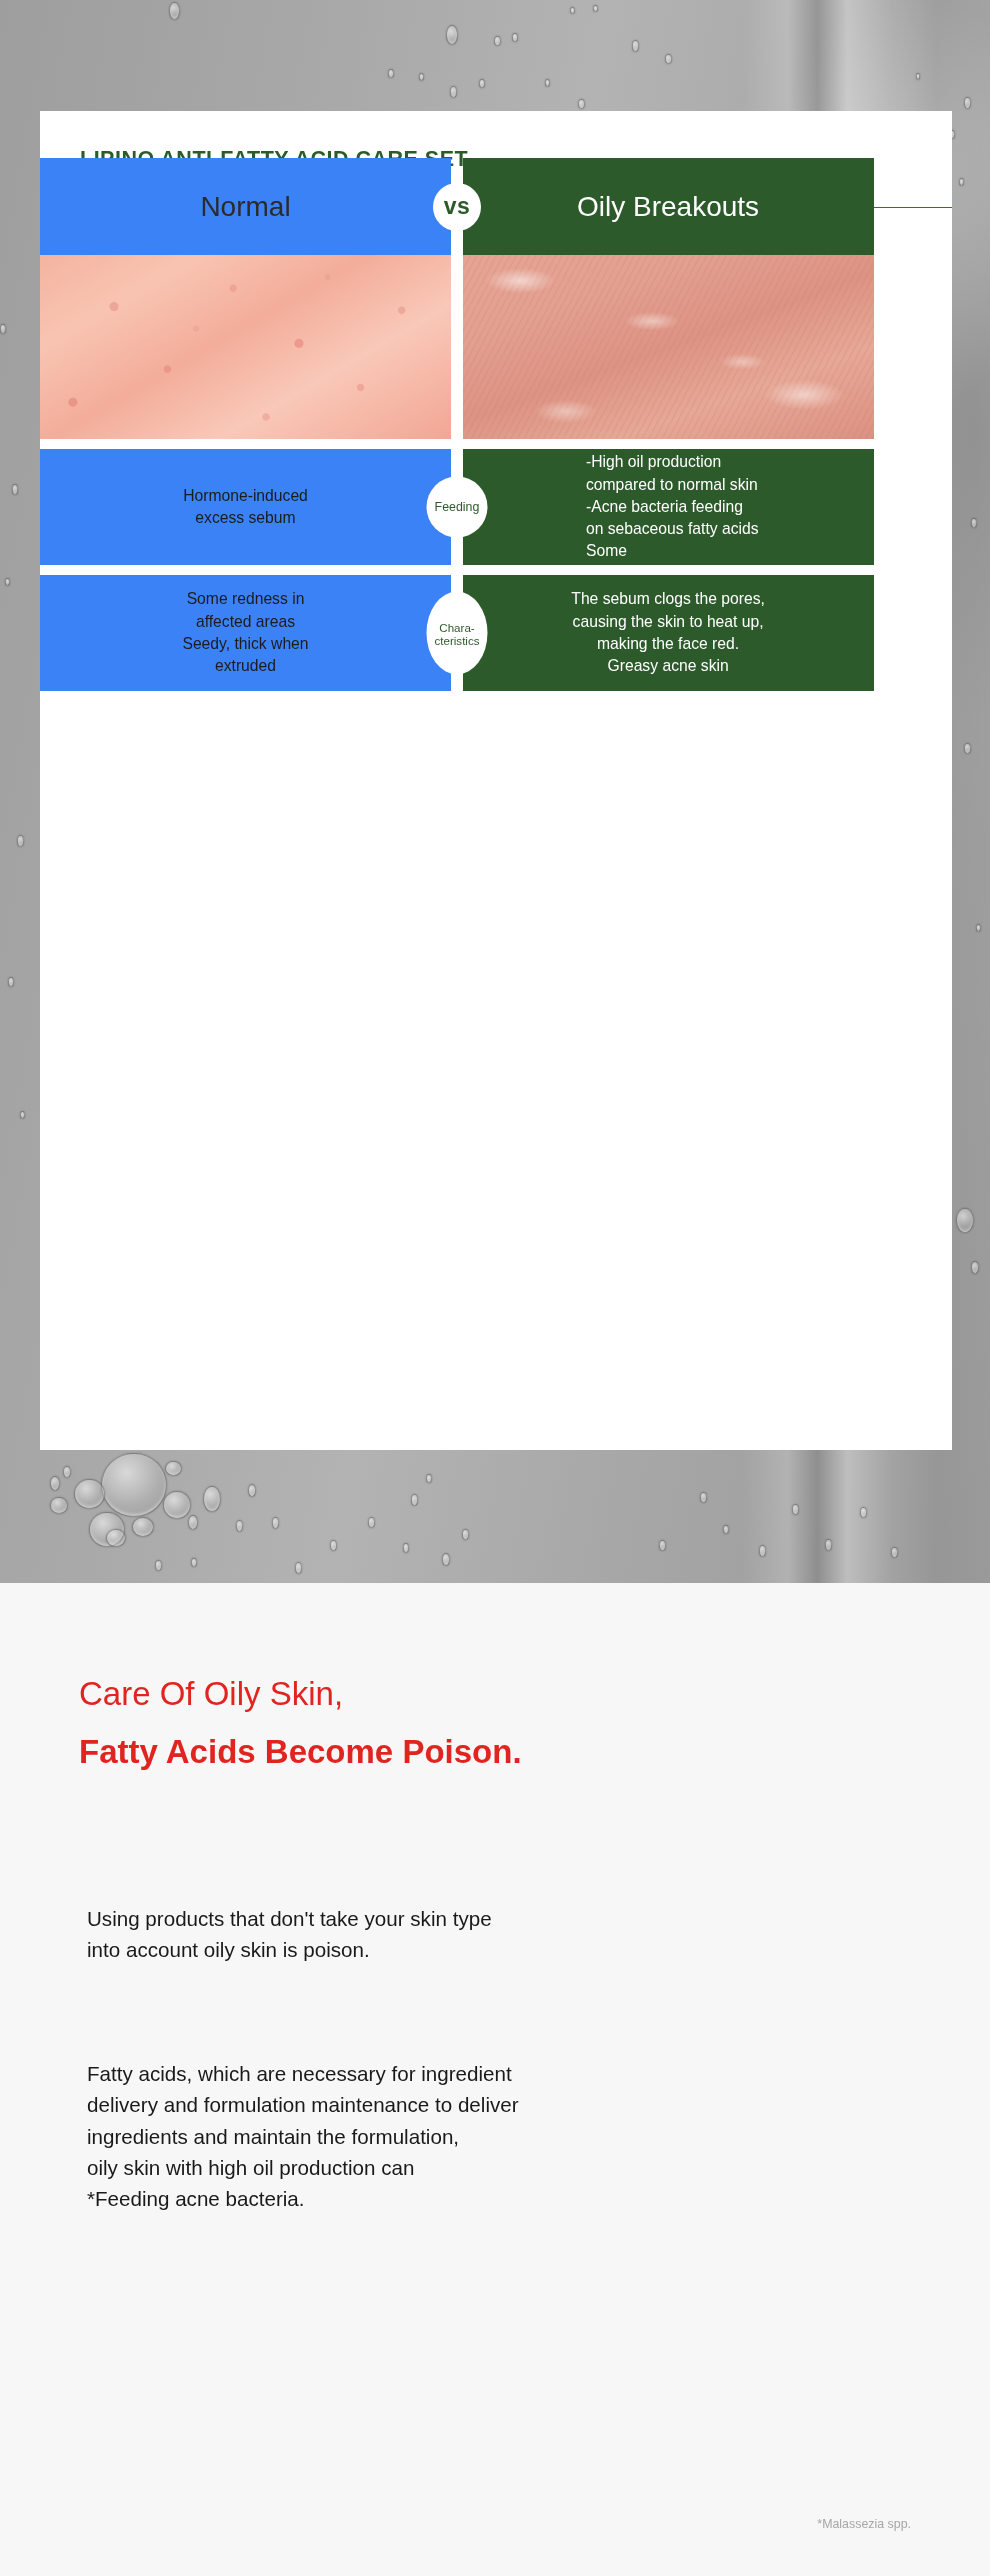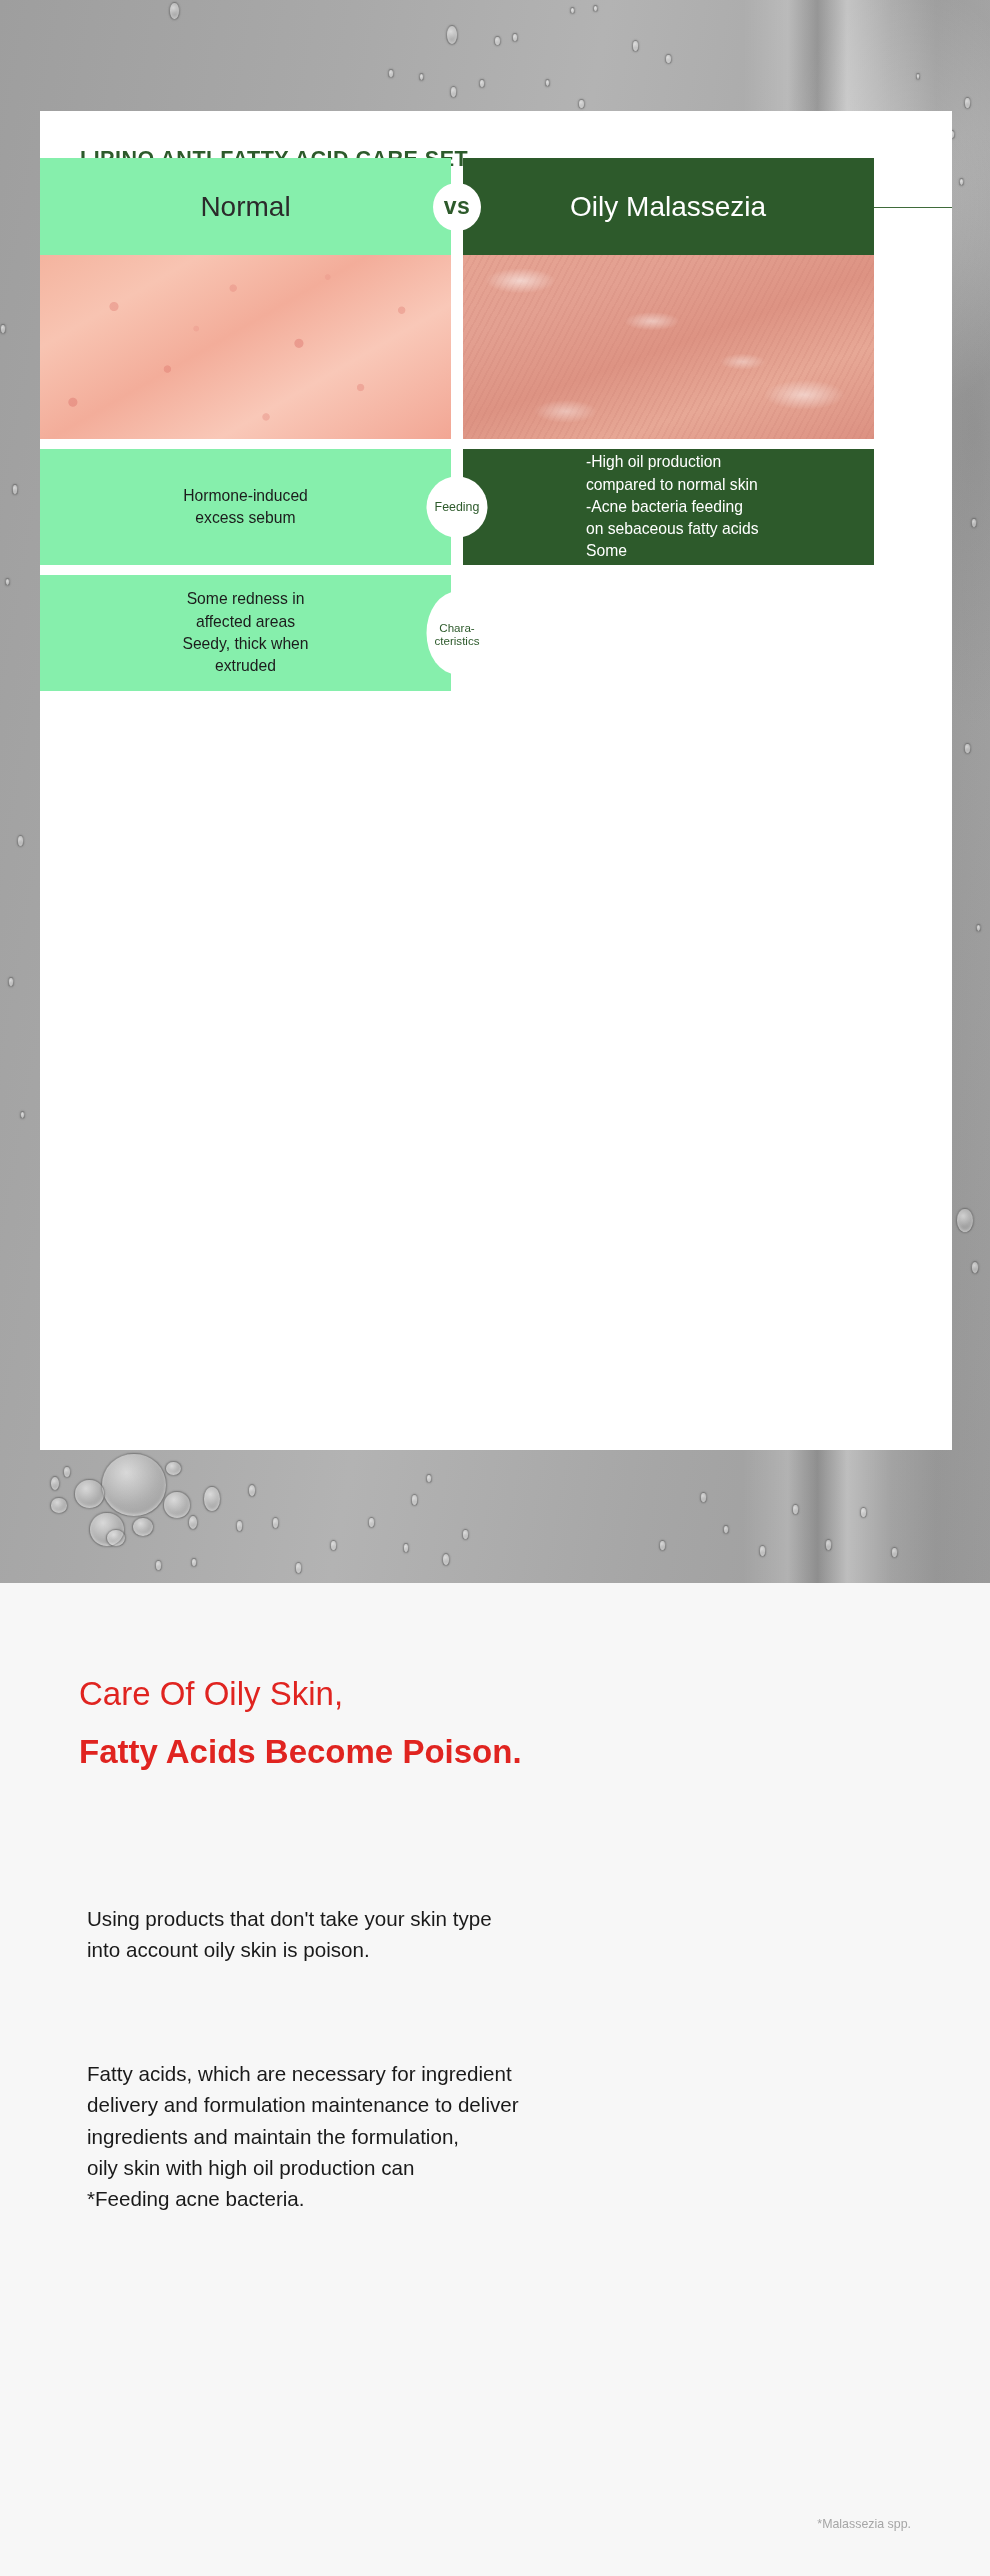--- a/index.html
+++ b/index.html
@@ -74,21 +74,21 @@
   .trow { position: relative; display: flex; width: 100%; }
   .trow + .trow { margin-top: 10px; }
 
   .cell-l, .cell-r {
     width: 411px;
     display: flex;
     align-items: center;
     justify-content: center;
     text-align: center;
   }
-  .cell-l { background: #86efac; color: #1c1c1c; }
+  .cell-l { background: #3b82f6; color: #1c1c1c; }
   .cell-r { background: #2d5a2b; color: #ffffff; margin-left: 11.6px; }
 
   
   .row-head .cell-l, .row-head .cell-r { height: 97px; }
   .row-head .cell-l { font-size: 28px; color: #2b2b2b; }
   .row-head .cell-r { font-size: 28px; }
 
   
   .row-photos { margin-top: 0 !important; }
   .row-photos .ph { width: 411px; height: 184px; overflow: hidden; }
@@ -278,21 +278,21 @@
   <div class="card">
     <div class="card-header">
       <div class="card-title">LIPINO ANTI-FATTY ACID CARE SET</div>
     </div>
   </div>
 
   <div class="table">
 
     <div class="trow row-head">
       <div class="cell-l">Normal</div>
-      <div class="cell-r">Oily Malassezia</div>
+      <div class="cell-r">Oily Breakouts</div>
       <div class="badge badge-vs">vs</div>
     </div>
 
     <div class="trow row-photos">
       <div class="ph skin-normal"></div>
       <div class="ph skin-oily"></div>
     </div>
 
     <div class="trow row-causes">
       <div class="cell-l">
@@ -310,20 +310,26 @@
     </div>
 
 
     <div class="trow row-char">
       <div class="cell-l">
         <div class="txt">Some redness in
 affected areas
 Seedy, thick when
 extruded</div>
       </div>
+      <div class="cell-r">
+        <div class="txt">The sebum clogs the pores,
+causing the skin to heat up,
+making the face red.
+Greasy acne skin</div>
+      </div>
       <div class="badge badge-char">Chara-
 cteristics</div>
     </div>
   </div>
 
   <div class="bottom">
     <div class="head-1">Care Of Oily Skin,</div>
     <div class="head-2">Fatty Acids Become Poison.</div>
     <div class="para para-1">Using products that don't take your skin type
 into account oily skin is poison.</div>

